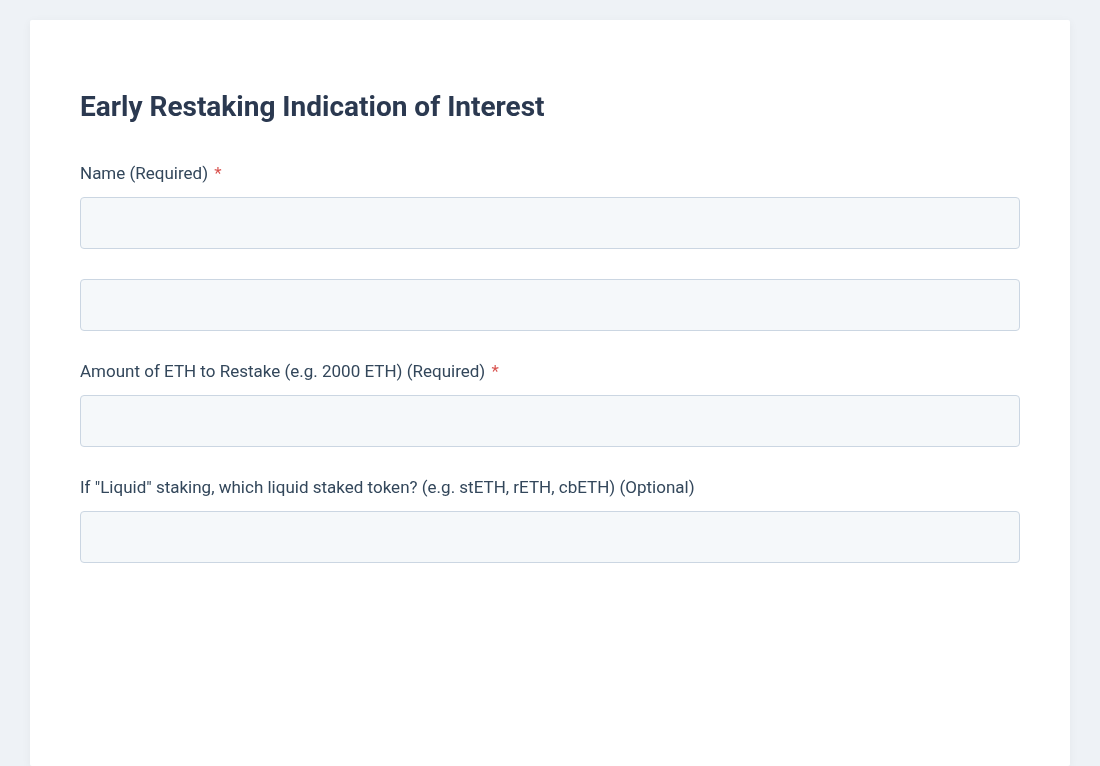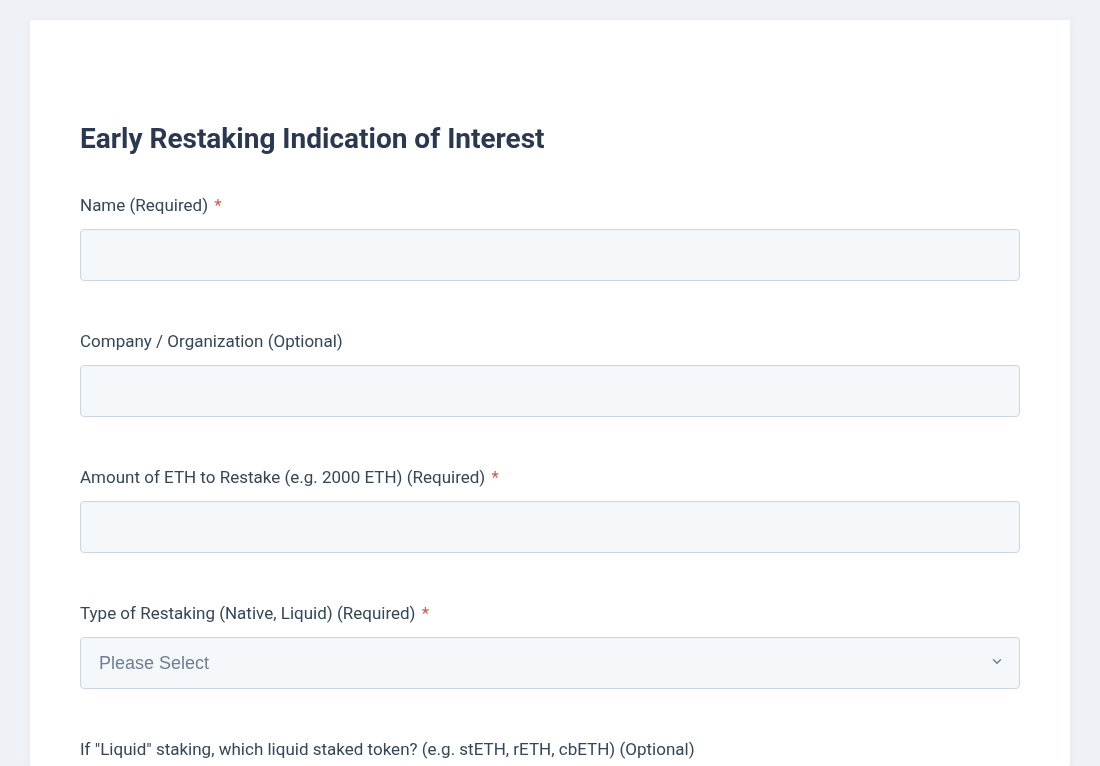--- a/index.html
+++ b/index.html
@@ -10,31 +10,31 @@
     color: #33475b;
     padding: 20px 30px 0 30px;
     overflow: hidden;
   }
   .card {
     background: #ffffff;
     width: 100%;
     height: 100%;
     border-radius: 2px;
     box-shadow: 0 2px 10px rgba(0,0,0,0.05);
-    padding: 102px 50px 0 50px;
+    padding: 70px 50px 0 50px;
     overflow: hidden;
   }
   .form-title {
     font-size: 28px;
     font-weight: 700;
     color: #2b3950;
     margin-bottom: 40px;
   }
   .field {
-    margin-bottom: 50px;
+    margin-bottom: 30px;
   }
   .field-label {
     display: block;
     font-size: 17px;
     color: #33475b;
     margin-bottom: 14px;
     font-weight: 400;
   }
   .req-star {
     color: #d9534f;
@@ -86,47 +86,30 @@
 
   <div class="field">
     <label class="field-label">
       <span>Name (Required)</span>
       <span class="req-star">*</span>
     </label>
     <input type="text" class="text-input" value="" style="">
   </div>
 
   <div class="field">
-    <label class="field-label">Company / Organization (Optional)</label>
     <input type="text" class="text-input" value="" style="">
   </div>
 
   <div class="field">
     <label class="field-label">
       <span>Amount of ETH to Restake (e.g. 2000 ETH) (Required)</span>
       <span class="req-star">*</span>
     </label>
     <input type="text" class="text-input" value="" style="">
   </div>
 
-  <div class="field">
-    <label class="field-label">
-      <span>Type of Restaking (Native, Liquid) (Required)</span>
-      <span class="req-star">*</span>
-    </label>
-    <div class="select-wrap">
-      <select class="select-input">
-        <option>Please Select</option>
-      </select>
-      <span class="chevron">
-        <svg width="14" height="14" viewBox="0 0 24 24" fill="none" stroke="currentColor" stroke-width="2.5" stroke-linecap="round" stroke-linejoin="round">
-            <polyline points="6 9 12 15 18 9"></polyline>
-          </svg>
-      </span>
-    </div>
-  </div>
 
   <div class="field">
     <label class="field-label">If "Liquid" staking, which liquid staked token? (e.g. stETH, rETH, cbETH) (Optional)</label>
     <input type="text" class="text-input" value="" style="">
   </div>
 
 </div>
 
 </body></html>

